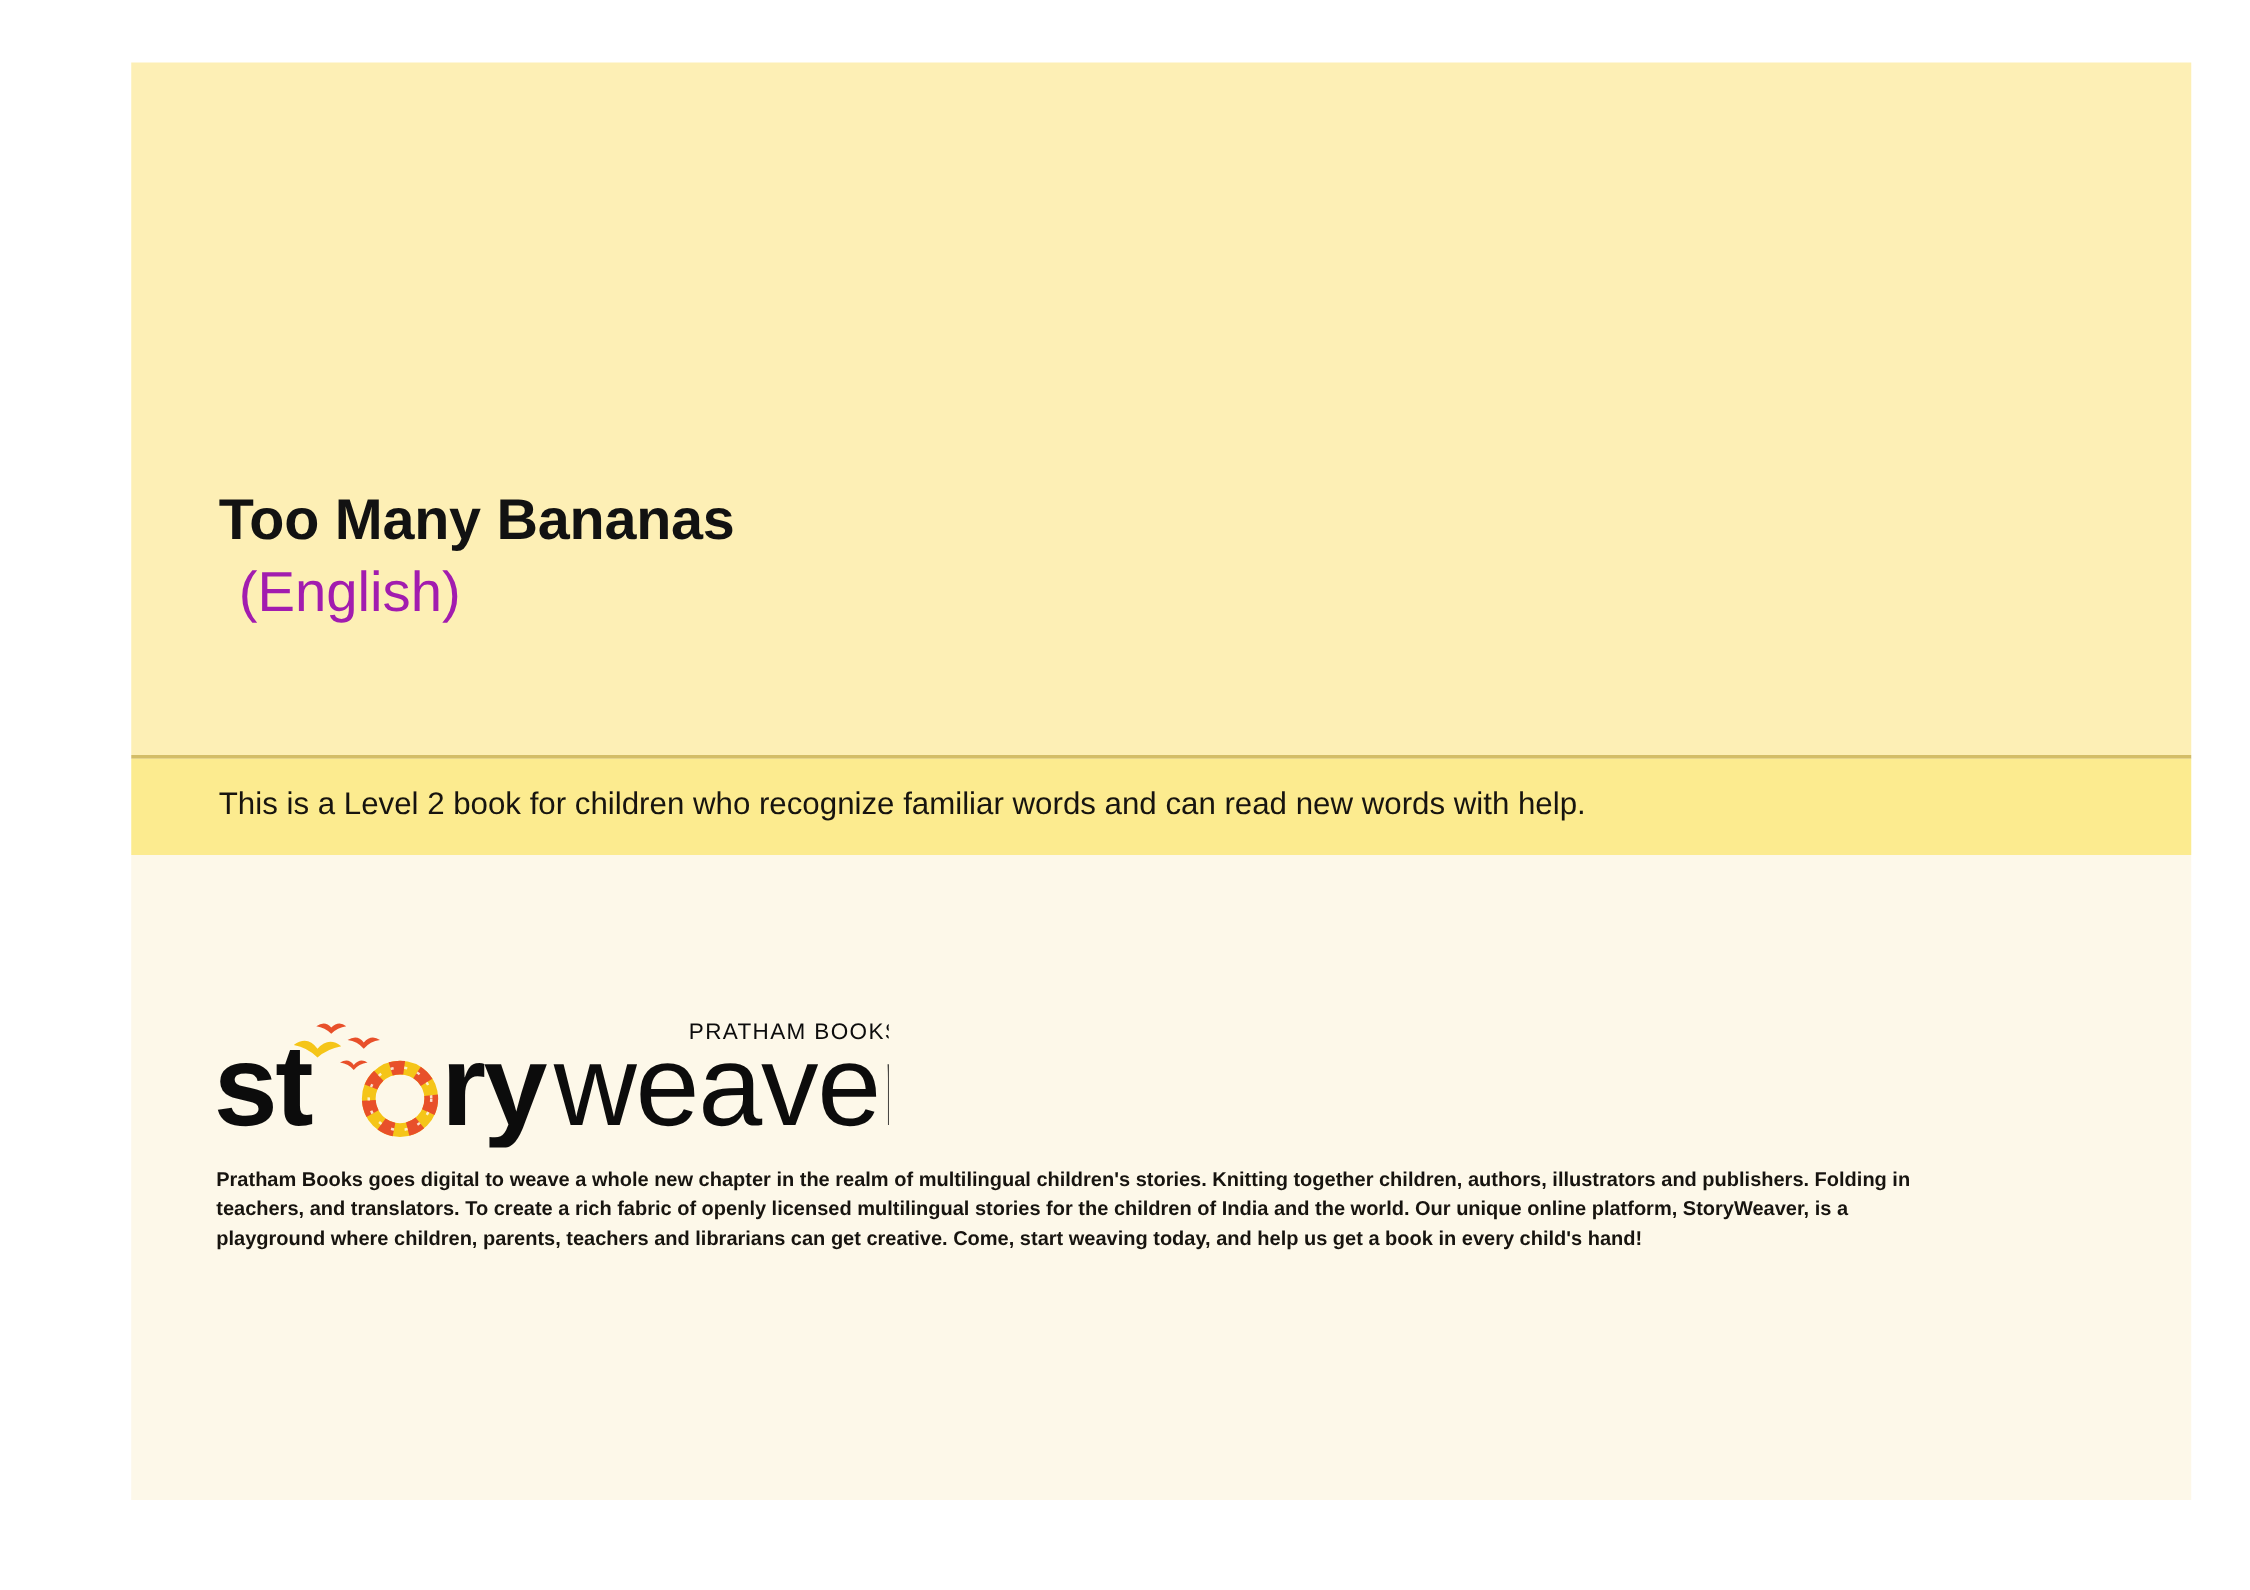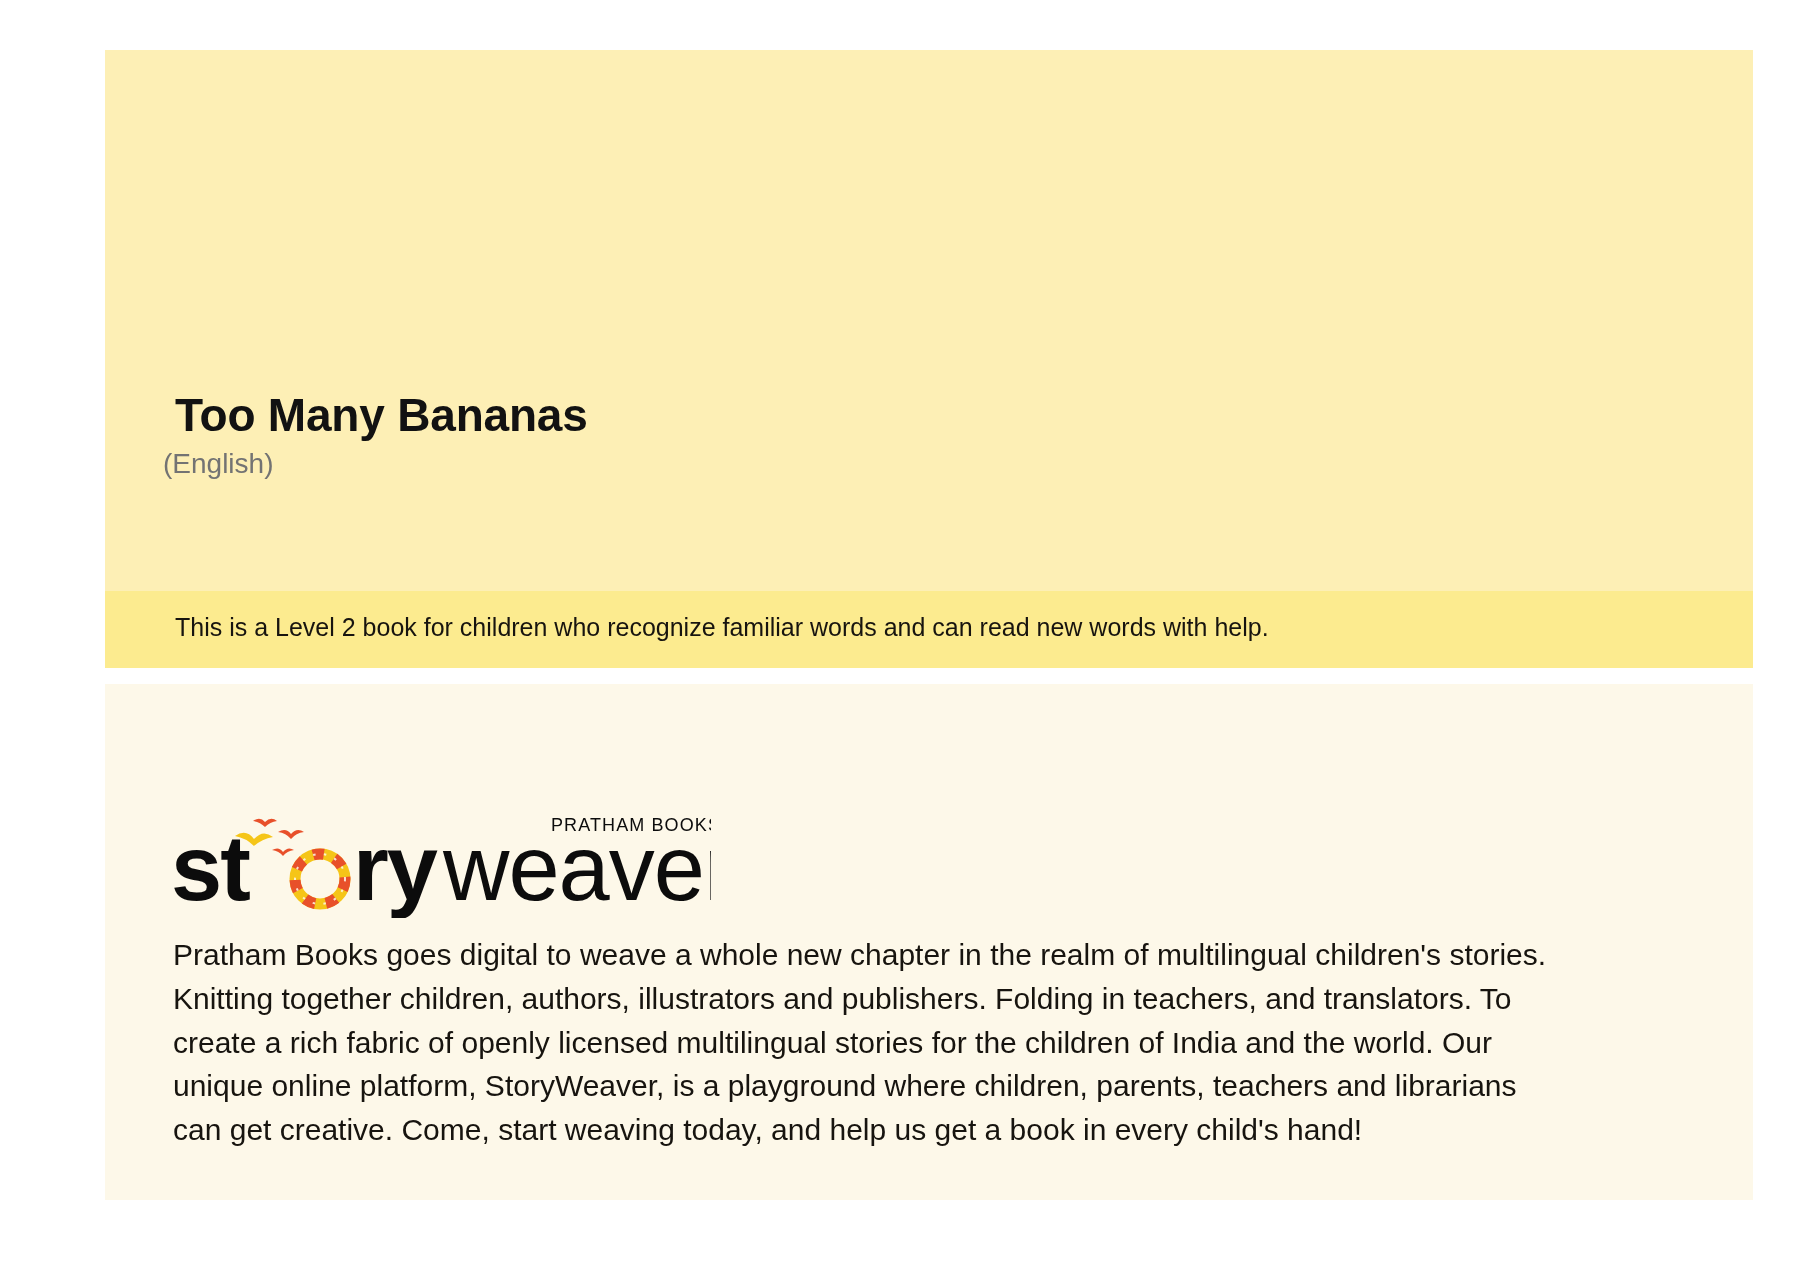--- a/index.html
+++ b/index.html
@@ -55,25 +55,25 @@
     top: 340px;
     font-size: 46px;
     font-weight: bold;
     color: #121212;
     letter-spacing: -0.2px;
     line-height: 1.12;
     margin: 0;
   }
   .book-language {
     position: absolute;
-    left: 58px;
+    left: 86px;
     top: 398px;
-    font-size: 28px;
+    font-size: 45px;
     font-weight: normal;
-    color: #737373;
+    color: #a21caf;
     line-height: 1.15;
     margin: 0;
   }
 
   .book-synopsis {
     position: absolute;
     left: 729px;
     top: 312px;
     width: 690px;
     font-size: 23.5px;
@@ -89,21 +89,21 @@
     top: 554px;
     width: 1648px;
     height: 3px;
     background: #d3bd67;
   }
 
   
   .level-band {
     position: absolute;
     left: 0;
-    top: 541px;
+    top: 557px;
     width: 1648px;
     height: 77px;
     background: #fceb8f;
   }
   .level-text {
     position: absolute;
     left: 70px;
     top: 22px;
     font-size: 25px;
     color: #17140f;
@@ -130,24 +130,25 @@
     height: 110px;
   }
   .logo svg { display: block; }
 
   
   .publisher-blurb {
     position: absolute;
     left: 68px;
     top: 249px;
     width: 1390px;
-    font-size: 30px;
+    font-size: 16px;
     color: #17140f;
     line-height: 1.46;
     margin: 0;
+    font-weight: bold;
   }
 </style>
 </head>
 <body>
 
 <div class="page">
   <div class="sheet">
 
     <div class="hero">
       <div class="hero-inner">

